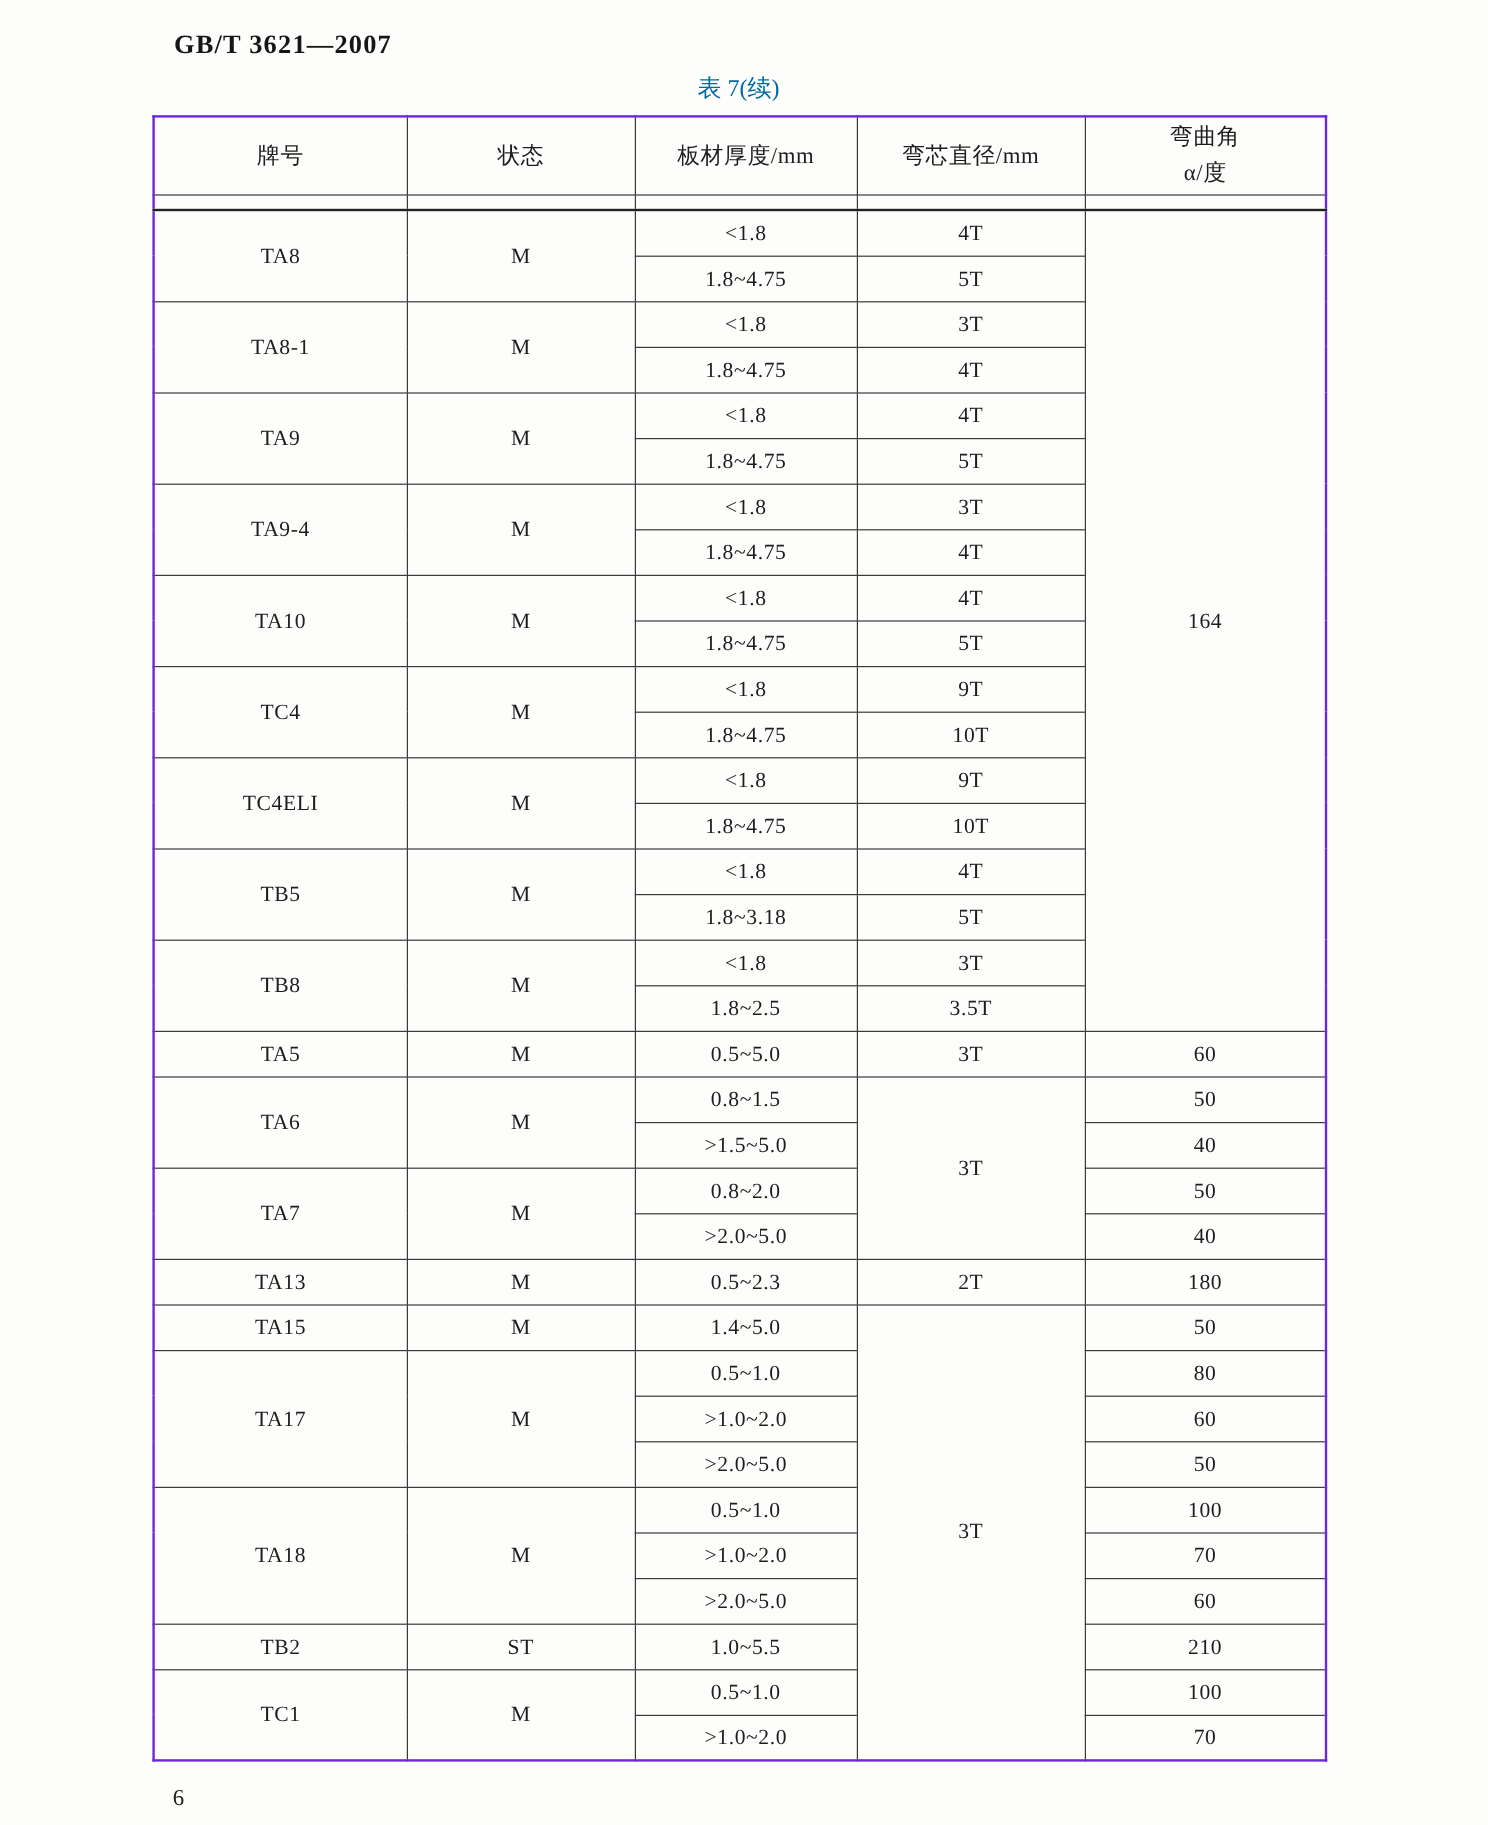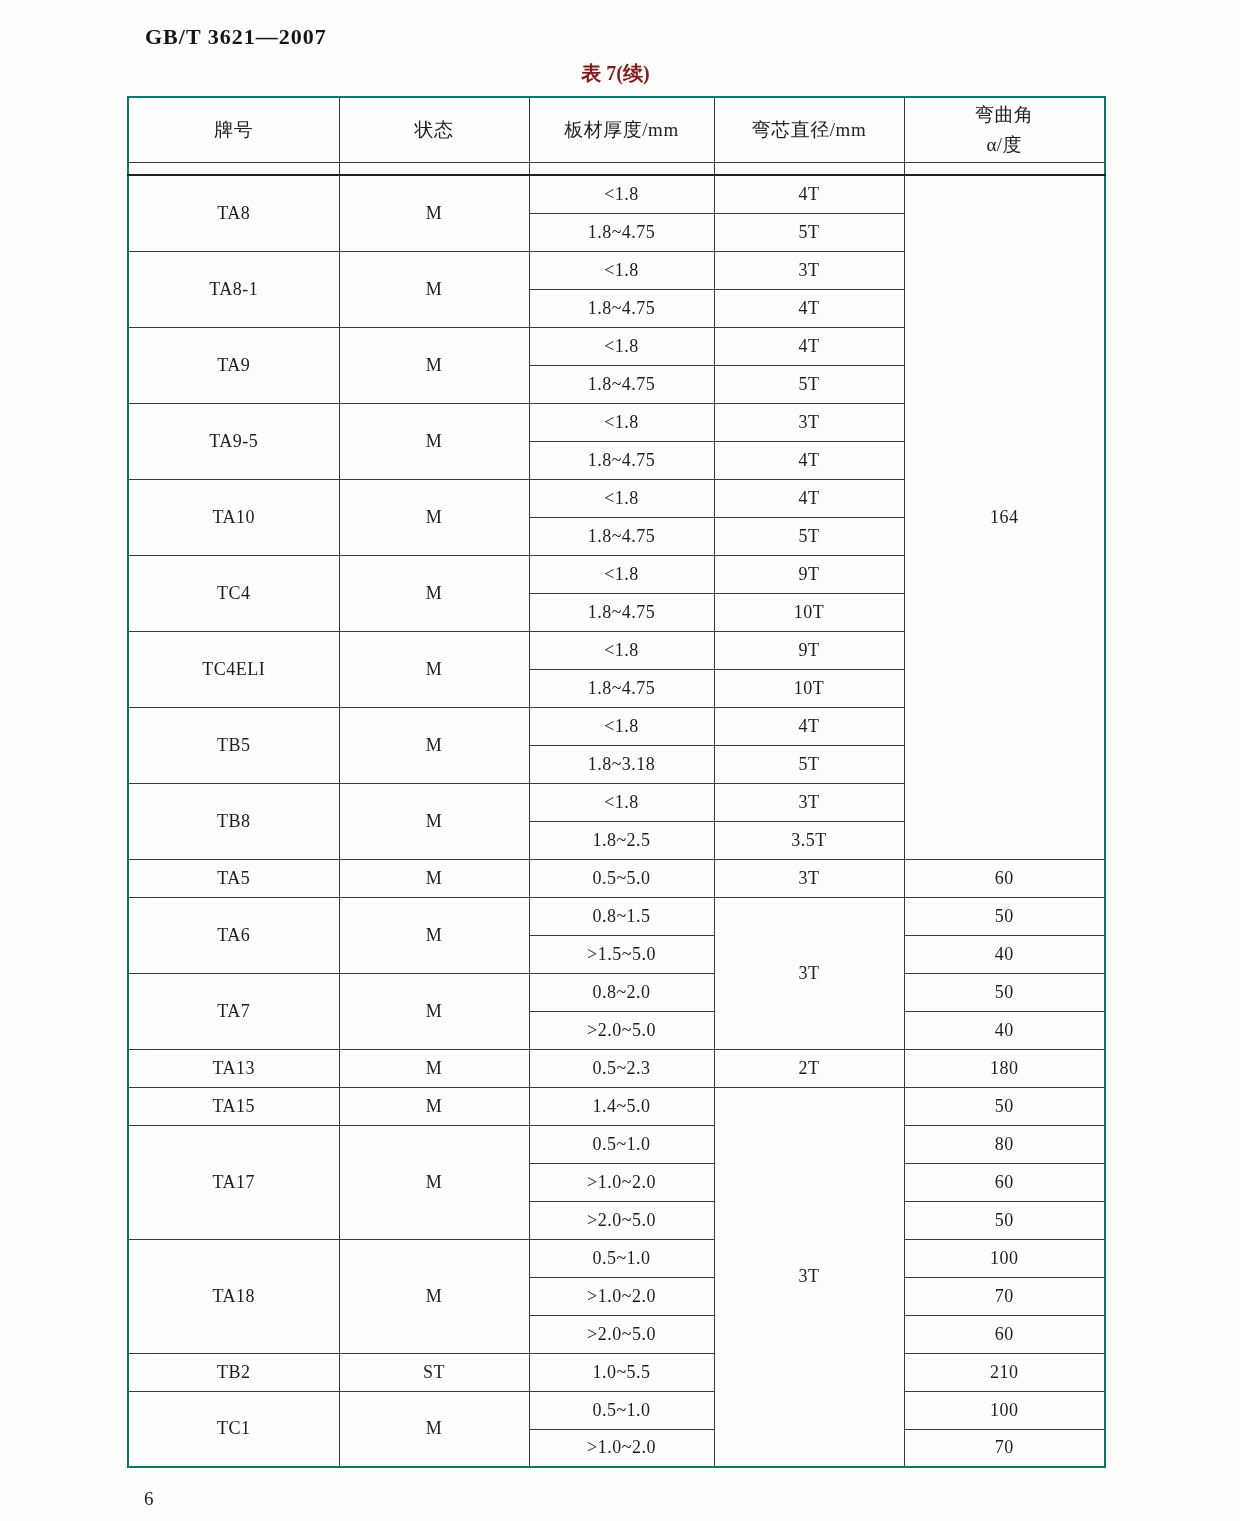--- a/index.html
+++ b/index.html
@@ -20,40 +20,40 @@
     font-weight: bold;
     letter-spacing: 1px;
     color: #161616;
   }
   .table-title {
     position: absolute;
     left: 127px; top: 60px;
     width: 977px;
     text-align: center;
     font-size: 20px;
-    font-weight: bold;
-    color: #7f1d1d;
+    font-weight: normal;
+    color: #0369a1;
   }
   table.spec {
     position: absolute;
     left: 127px; top: 96px;
     width: 977px;
     border-collapse: collapse;
     table-layout: fixed;
     font-size: 18px;
     color: #1d1d1d;
   }
   table.spec th, table.spec td {
     border: 1px solid #3a3a3a;
     text-align: center;
     vertical-align: middle;
     letter-spacing: 0.5px;
     padding: 0;
   }
-  table.spec { border: 2px solid #0f766e; }
+  table.spec { border: 2px solid #6d28d9; }
   thead tr.hdr { height: 65px; }
   thead th { font-weight: normal; font-size: 19px; }
   thead .hdr-stack { line-height: 1.55; }
   tr.rule-row { height: 13px; }
   tr.rule-row td { border-bottom: 2px solid #222; }
   tbody tr { height: 38px; }
   .page-number {
     position: absolute;
     left: 144px; top: 1488px;
     font-size: 19px;
@@ -124,21 +124,21 @@
           <td rowspan="2">TA9</td>
           <td rowspan="2">M</td>
           <td>&lt;1.8</td>
           <td>4T</td>
         </tr>
         <tr>
           <td>1.8~4.75</td>
           <td>5T</td>
         </tr>
         <tr>
-          <td rowspan="2">TA9-5</td>
+          <td rowspan="2">TA9-4</td>
           <td rowspan="2">M</td>
           <td>&lt;1.8</td>
           <td>3T</td>
         </tr>
         <tr>
           <td>1.8~4.75</td>
           <td>4T</td>
         </tr>
         <tr>
           <td rowspan="2">TA10</td>

